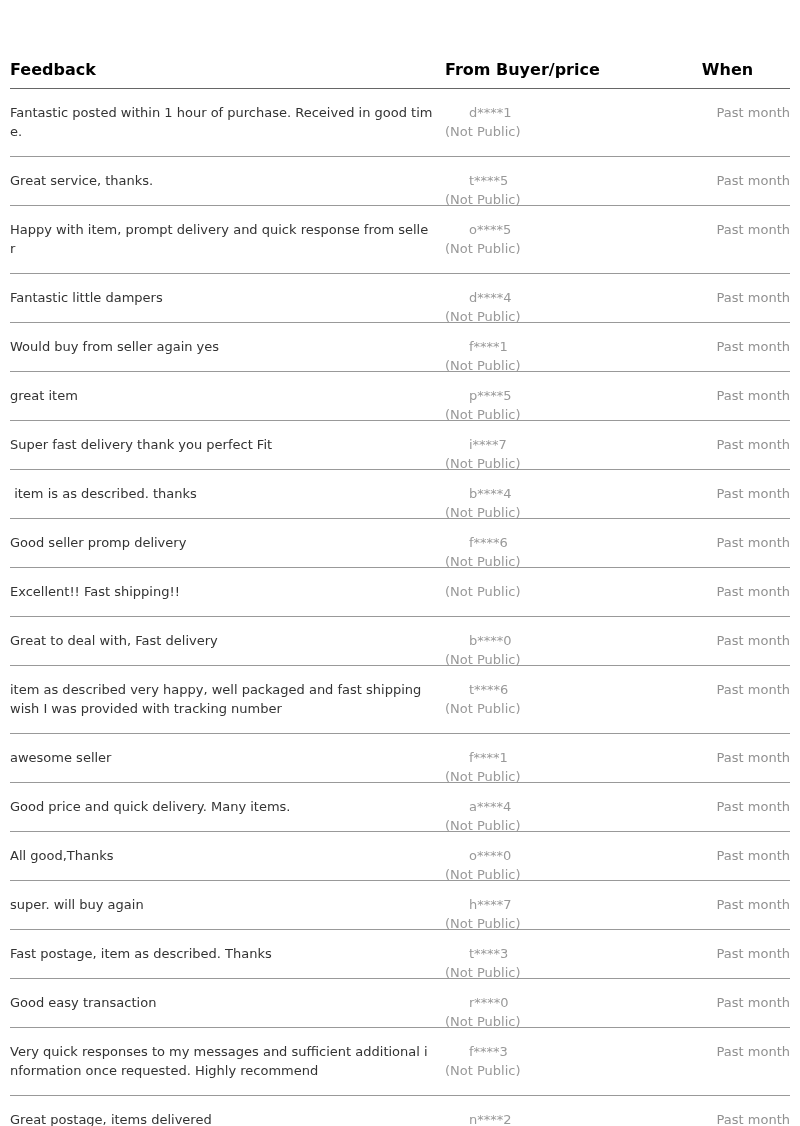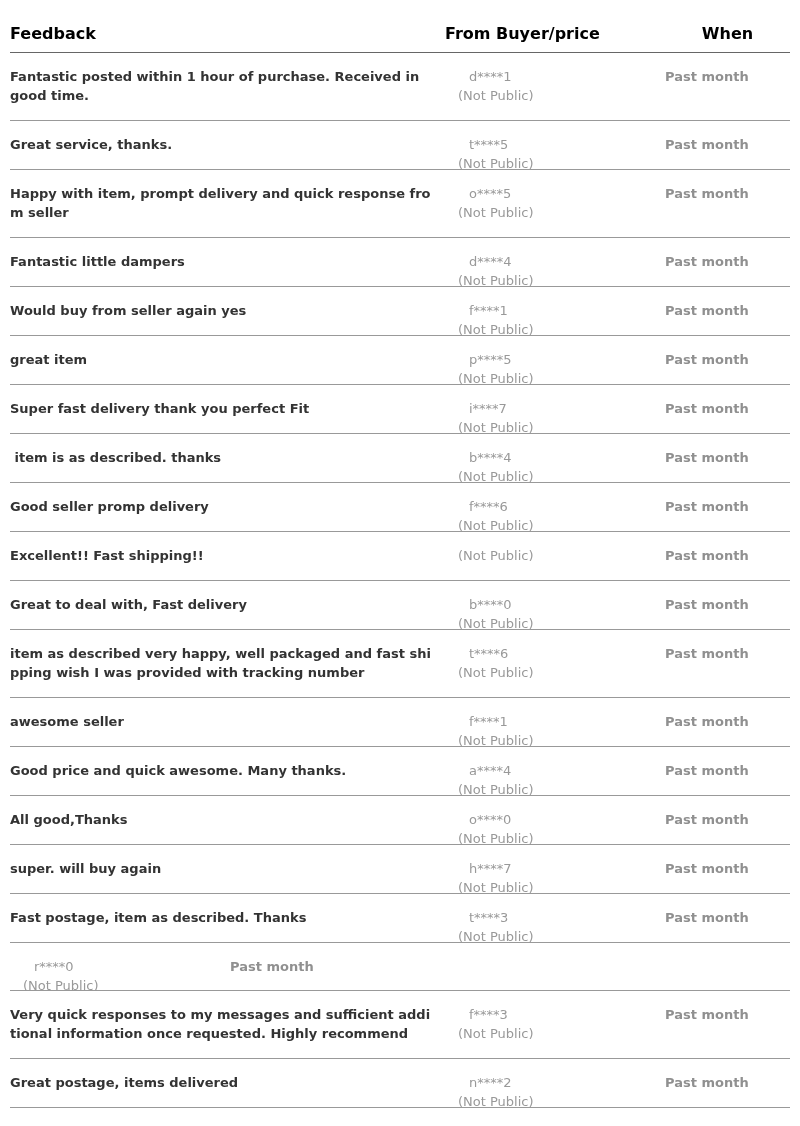--- a/index.html
+++ b/index.html
@@ -16,20 +16,21 @@
   }
   .table {
     width: 780px;
   }
   
   .thead {
     display: flex;
     align-items: flex-start;
     border-bottom: 1px solid #666666;
     padding-top: 23px;
+    margin-top: 36px;
   }
   .th {
     font-weight: bold;
     font-size: 16px;
     line-height: 21px;
     color: #000000;
     padding-bottom: 8px;
     box-sizing: border-box;
   }
   .col-feedback { flex: 0 0 435px; width: 435px; }
@@ -47,35 +48,33 @@
   .cell {
     font-size: 13px;
     line-height: 19px;
     box-sizing: border-box;
   }
   .cell-feedback {
     color: #333333;
     padding: 14px 12px 15px 0;
     white-space: pre-wrap;
     word-break: break-all;
-    font-weight: bold;
   }
   .cell-buyer {
     color: #999999;
     padding-top: 14px;
     height: 25px;           
     overflow: visible;
   }
   .cell-buyer .buyer-id { display: block; margin-left: 24px; }
-  .cell-buyer .buyer-note { display: block; margin-left: 13px; }
+  .cell-buyer .buyer-note { display: block; }
   .cell-when {
     color: #909090;
     padding-top: 14px;
-    text-align: left;
-    font-weight: bold;
+    text-align: right;
   }
 </style>
 </head>
 <body>
 
 <div class="page">
   <div class="table">
 
     <div class="thead">
       <div class="th col-feedback">Feedback</div>
@@ -194,21 +193,21 @@
   <div class="row">
     <div class="cell cell-feedback col-feedback">awesome seller</div>
     <div class="cell cell-buyer col-buyer">
       <span class="buyer-id">f****1</span>
       <span class="buyer-note">(Not Public)</span>
     </div>
     <div class="cell cell-when col-when">Past month</div>
   </div>
 
   <div class="row">
-    <div class="cell cell-feedback col-feedback">Good price and quick awesome. Many thanks.</div>
+    <div class="cell cell-feedback col-feedback">Good price and quick delivery. Many items.</div>
     <div class="cell cell-buyer col-buyer">
       <span class="buyer-id">a****4</span>
       <span class="buyer-note">(Not Public)</span>
     </div>
     <div class="cell cell-when col-when">Past month</div>
   </div>
 
   <div class="row">
     <div class="cell cell-feedback col-feedback">All good,Thanks</div>
     <div class="cell cell-buyer col-buyer">
@@ -230,20 +229,21 @@
   <div class="row">
     <div class="cell cell-feedback col-feedback">Fast postage, item as described. Thanks</div>
     <div class="cell cell-buyer col-buyer">
       <span class="buyer-id">t****3</span>
       <span class="buyer-note">(Not Public)</span>
     </div>
     <div class="cell cell-when col-when">Past month</div>
   </div>
 
   <div class="row">
+    <div class="cell cell-feedback col-feedback">Good easy transaction</div>
     <div class="cell cell-buyer col-buyer">
       <span class="buyer-id">r****0</span>
       <span class="buyer-note">(Not Public)</span>
     </div>
     <div class="cell cell-when col-when">Past month</div>
   </div>
 
   <div class="row">
     <div class="cell cell-feedback col-feedback">Very quick responses to my messages and sufficient additional information once requested. Highly recommend</div>
     <div class="cell cell-buyer col-buyer">

